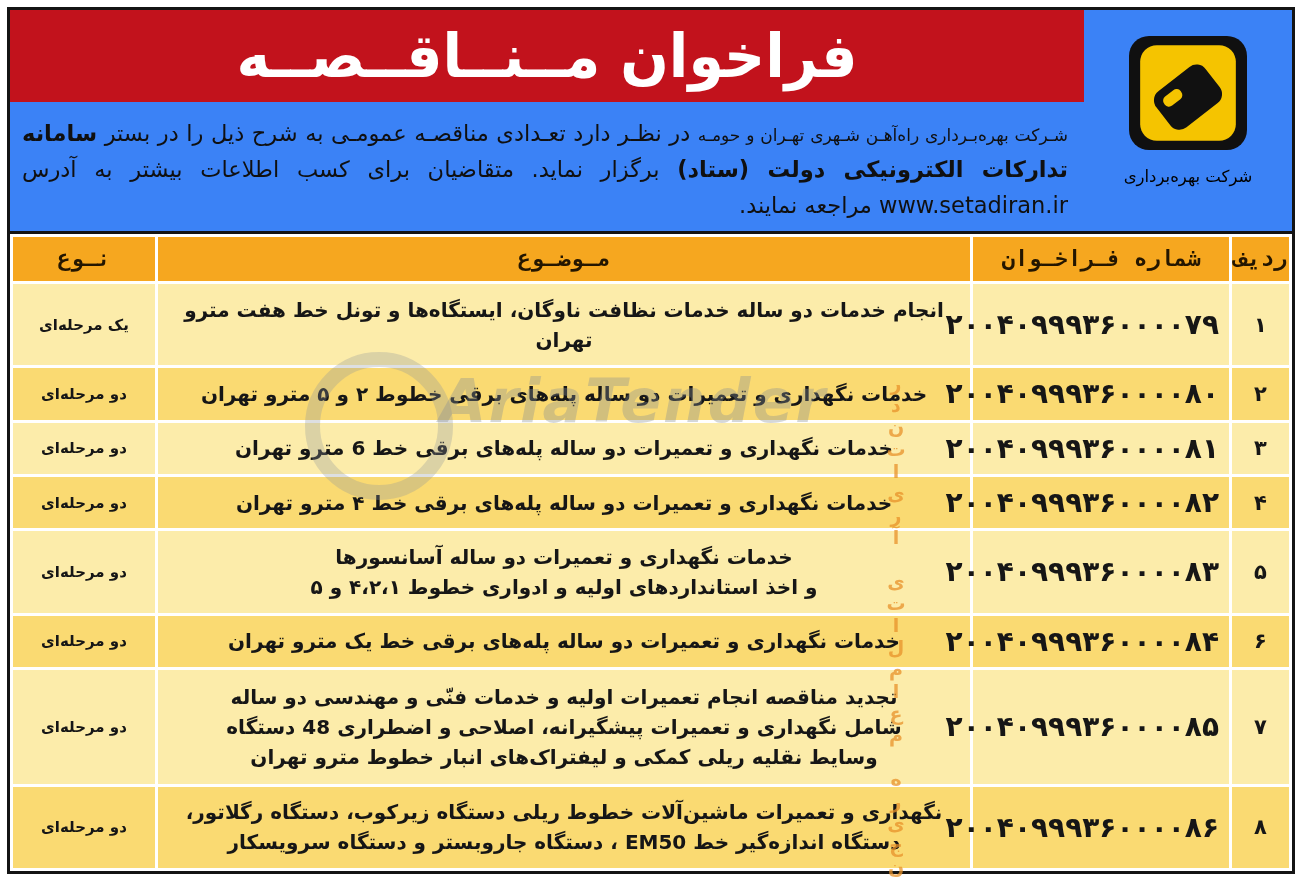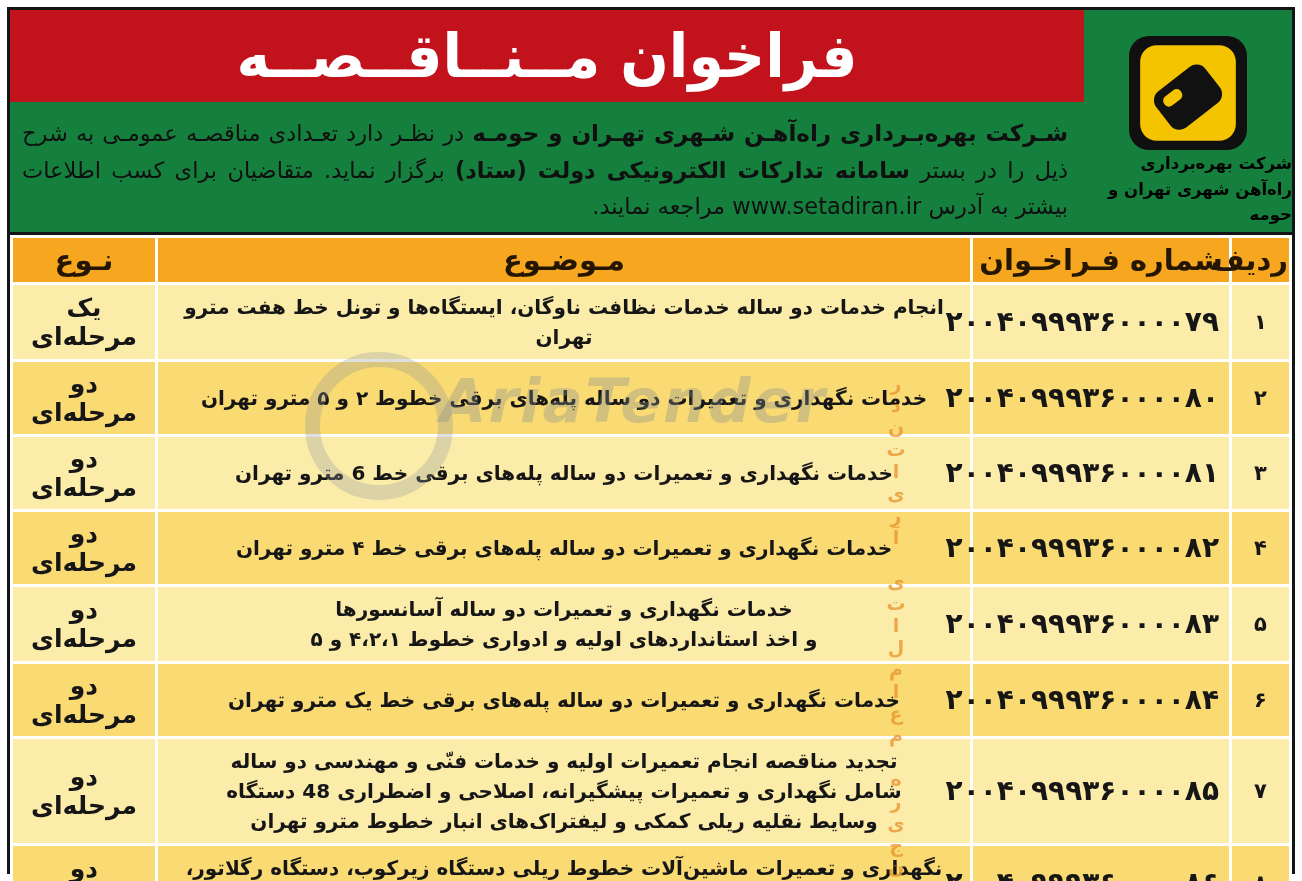--- a/index.html
+++ b/index.html
@@ -4,73 +4,73 @@
 <style>
   html,body{margin:0;padding:0;}
   body{
     width:1302px;height:881px;background:#ffffff;
     font-family:"DejaVu Sans","Liberation Sans",sans-serif;
     overflow:hidden;
   }
   .page{position:relative;width:1302px;height:881px;background:#fff;overflow:hidden;}
   .frame{
     position:absolute;left:7px;top:7px;right:7px;bottom:7px;
-    border:3px solid #141414;display:flex;flex-direction:column;background:#15803d;
+    border:3px solid #141414;display:flex;flex-direction:column;background:#3b82f6;
   }
   
   .top{display:flex;flex-direction:row;}
   .left-col{flex:1;display:flex;flex-direction:column;min-width:0;}
   .banner{
     height:92px;background:var(--banner_red,#c2121c);
     display:flex;align-items:center;justify-content:center;
   }
   .banner-title{
     color:#fff;font-weight:bold;font-size:57px;line-height:1;
     transform:scaleY(1.06);white-space:nowrap;
   }
   .intro{
     margin:0;padding:13px 16px 8px 12px;direction:rtl;text-align:justify;
     font-size:22.5px;line-height:1.6;color:#101010;
   }
-  .intro .lead{font-size:23px;font-weight:bold;margin-top:32px;}
+  .intro .lead{font-size:17px;font-weight:normal;margin-top:32px;}
   .intro .u{font-weight:bold;text-underline-offset:4px;}
   .intro .url{unicode-bidi:embed;direction:ltr;}
   .logo-col{
     width:208px;display:flex;flex-direction:column;align-items:center;
     padding-top:26px;box-sizing:border-box;
   }
   .logo{
     width:118px;height:114px;background:#101010;border-radius:20px;
     padding:5px;box-sizing:border-box;
   }
   .logo svg{width:100%;height:100%;display:block;}
   .org{
-    margin-top:1px;text-align:right;font-weight:bold;font-size:16.5px;
+    margin-top:14px;text-align:left;font-weight:normal;font-size:16.5px;
     line-height:1.55;direction:rtl;color:#000;display:flex;flex-direction:column;
   }
   
   .table-wrap{flex:1;border-top:3px solid #141414;background:#fff;}
   table{
     width:100%;height:100%;border-collapse:separate;border-spacing:3px;
     direction:rtl;table-layout:fixed;
   }
   th{
     background:var(--header_orange,#f6a71f);
-    font-size:29px;font-weight:bold;color:#241600;height:42px;
+    font-size:22px;font-weight:bold;color:#241600;height:42px;font-family:Liberation Mono, monospace;
   }
   td{
     vertical-align:middle;text-align:center;padding:7px 10px;
     font-weight:bold;color:#161616;box-sizing:border-box;
   }
   tbody tr:nth-child(odd) td{background:var(--row_light,#fcecа3);background:var(--row_light,#fcecaa);}
   tbody tr:nth-child(even) td{background:var(--row_dark,#fada72);}
   .c-row{font-size:21px;}
   .c-num{font-size:28px;letter-spacing:2px;white-space:nowrap;}
   .c-sub{font-size:20px;white-space:pre-line;line-height:1.5;margin-left:36px;}
-  .c-type{font-size:25px;}
+  .c-type{font-size:15px;}
   
   .wm{position:absolute;pointer-events:none;z-index:9;}
   .wm-circle{
     left:305px;top:352px;width:118px;height:118px;border:15px solid #8f969c;
     border-radius:50%;opacity:.30;
   }
   .wm-latin{
     left:440px;top:366px;font-size:60px;font-weight:bold;font-style:italic;
     color:#878e94;opacity:.35;letter-spacing:2px;white-space:nowrap;
   }
@@ -100,21 +100,20 @@
           <svg viewBox="0 0 100 100">
             <rect x="4" y="4" width="92" height="92" rx="16" fill="#f5c400"></rect>
             <g transform="rotate(-38 50 54)">
               <rect x="20" y="32" width="60" height="44" rx="11" fill="#111111"></rect>
               <rect x="28" y="40" width="20" height="11" rx="5" fill="#f5c400"></rect>
             </g>
           </svg>
         </div>
         <div class="org">
           <span>شرکت بهره‌برداری</span>
-          <span>راه‌آهن شهری تهران و حومه</span>
         </div>
       </div>
     </div>
 
     <div class="table-wrap">
       <table>
         <colgroup>
           <col style="width:57px">
           <col style="width:256px">
           <col>

